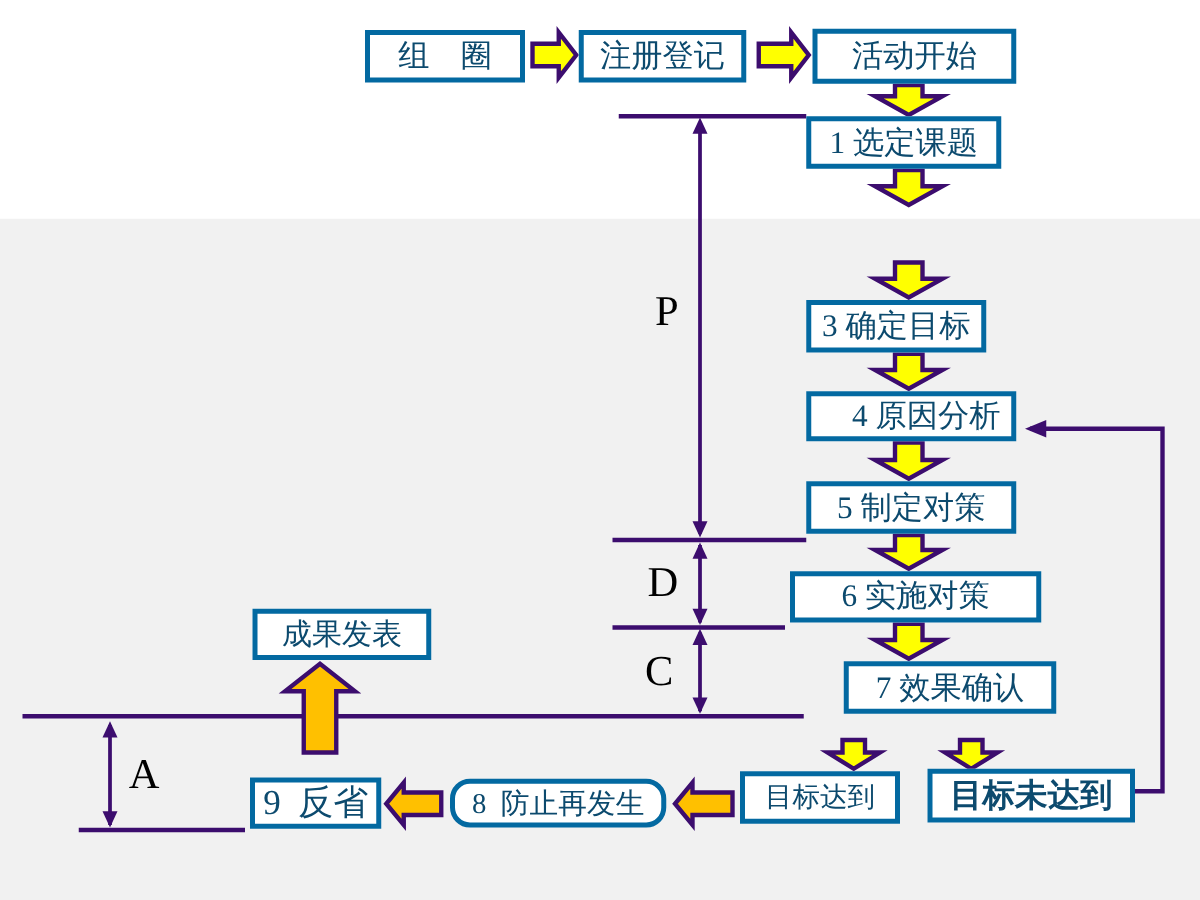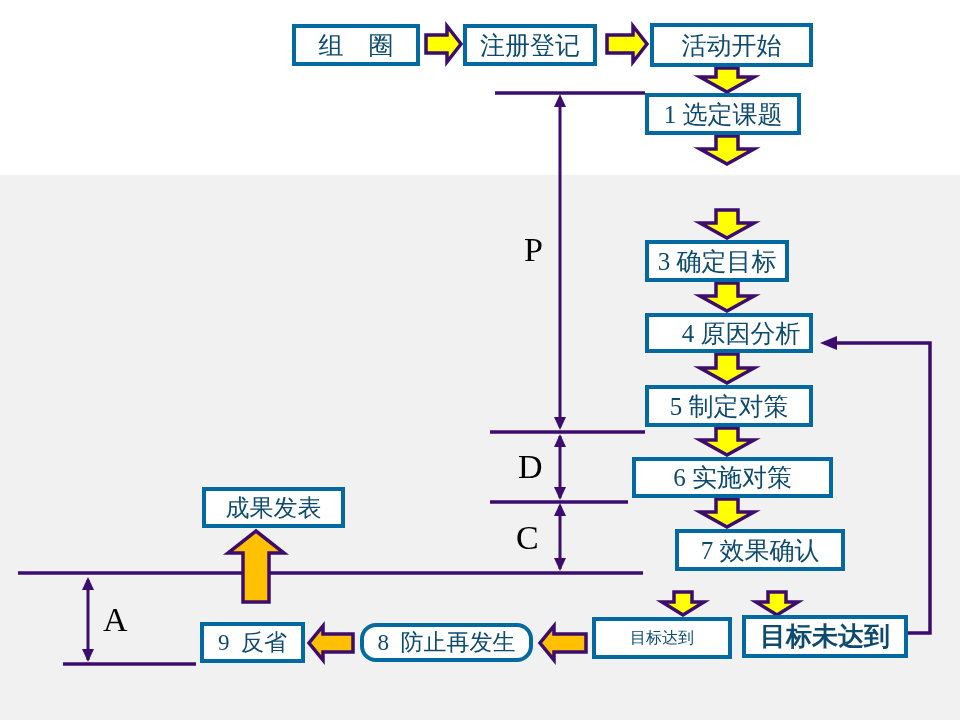--- a/index.html
+++ b/index.html
@@ -23,24 +23,24 @@
   #n-group      {left:292px;top:24px; width:128px;height:42px;}
   #n-register   {left:463px;top:24px; width:134px;height:42px;}
   #n-start      {left:650px;top:23px; width:163px;height:44px;}
   #n-s1{left:645px;top:93px; width:156px;height:42px;}
   #n-s2{left:645px;top:166px;width:168px;height:43px;}
   #n-s3{left:645px;top:240px;width:144px;height:42px;}
   #n-s4{left:645px;top:313px;width:168px;height:40px;padding-left:24px;}
   #n-s5{left:645px;top:385px;width:168px;height:42px;}
   #n-s6{left:632px;top:457px;width:201px;height:41px;}
   #n-s7{left:647px;top:529px;width:170px;height:42px;margin-left:28px;}
-  #n-reached    {left:592px;top:617px;width:140px;height:42px;font-size:16px;}
+  #n-reached    {left:592px;top:617px;width:128px;height:42px;font-size:22px;}
   #n-notreached {left:742px;top:615px;width:166px;height:43px;font-size:26px;font-weight:bold;}
   #n-results    {left:202px;top:487px;width:143px;height:41px;font-size:24px;}
-  #n-s9{left:200px;top:622px;width:105px;height:41px;font-size:23px;}
+  #n-s9{left:200px;top:622px;width:105px;height:41px;font-size:28px;}
   #n-s8{left:360px;top:623px;width:173px;height:39px;font-size:23px;border-radius:16px;}
   #phase-p{left:524px;top:233px;}
   #phase-d{left:518px;top:450px;}
   #phase-c{left:516px;top:521px;}
   #phase-a{left:103px;top:603px;}
 </style>
 </head>
 <body>
 
 <div id="slide">

